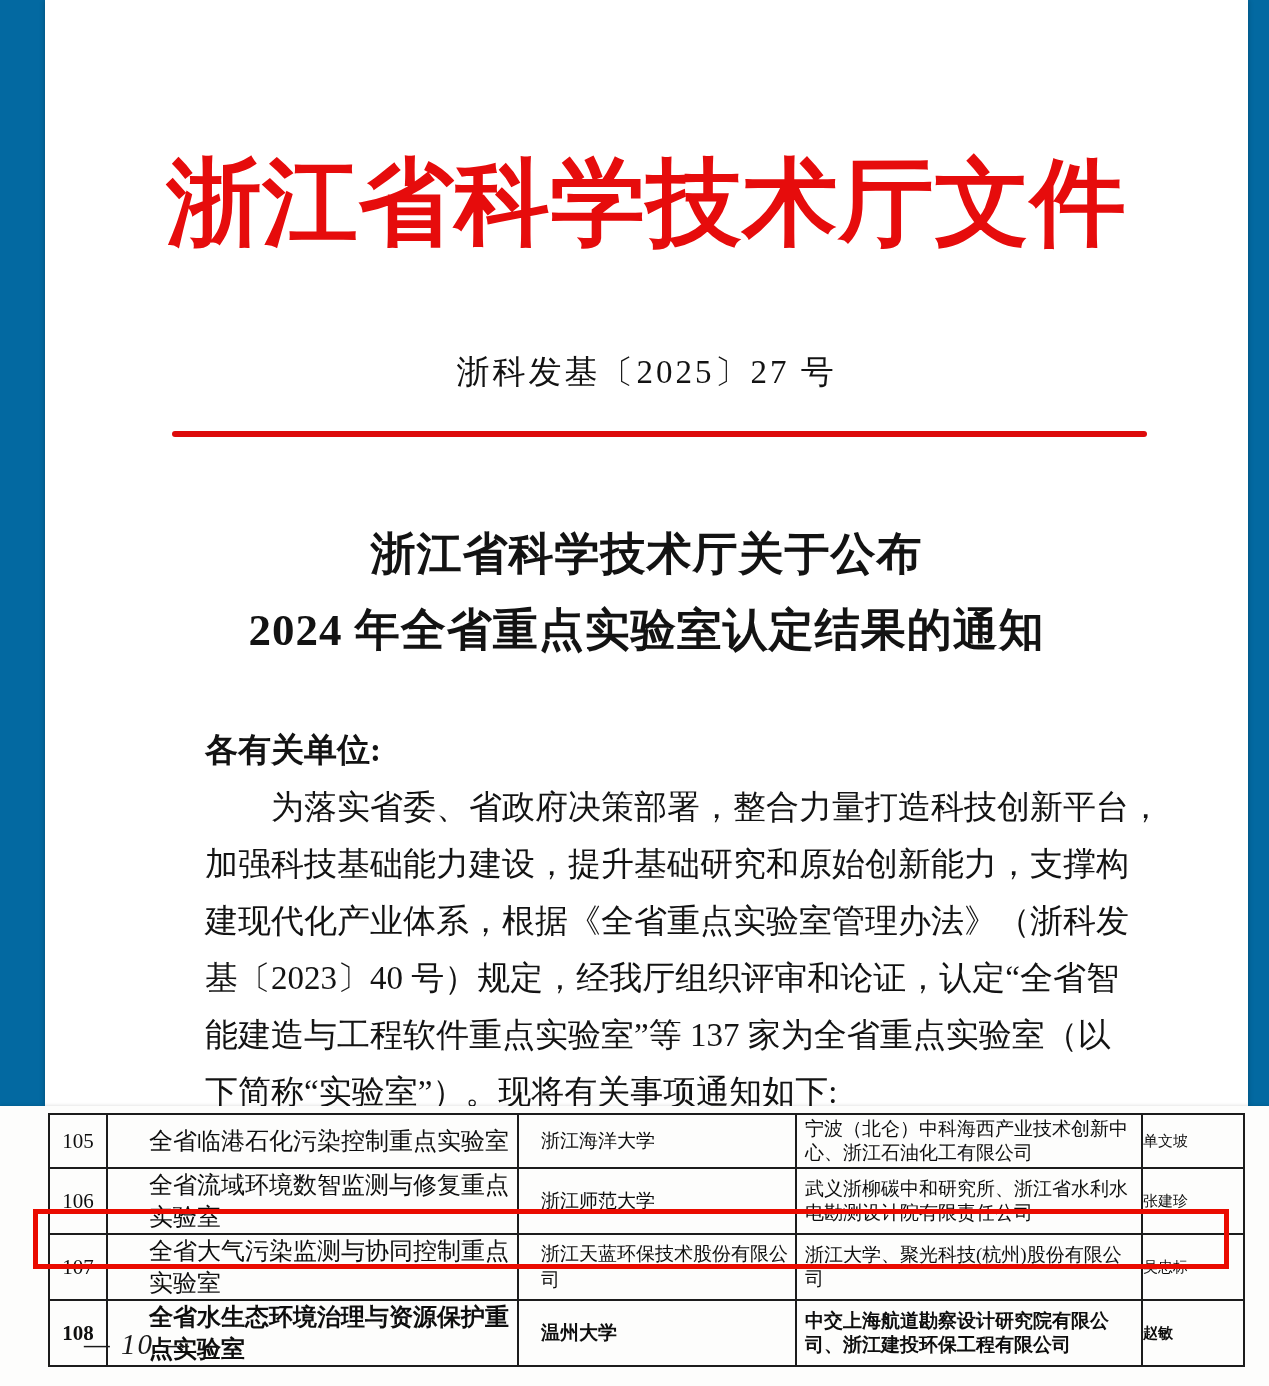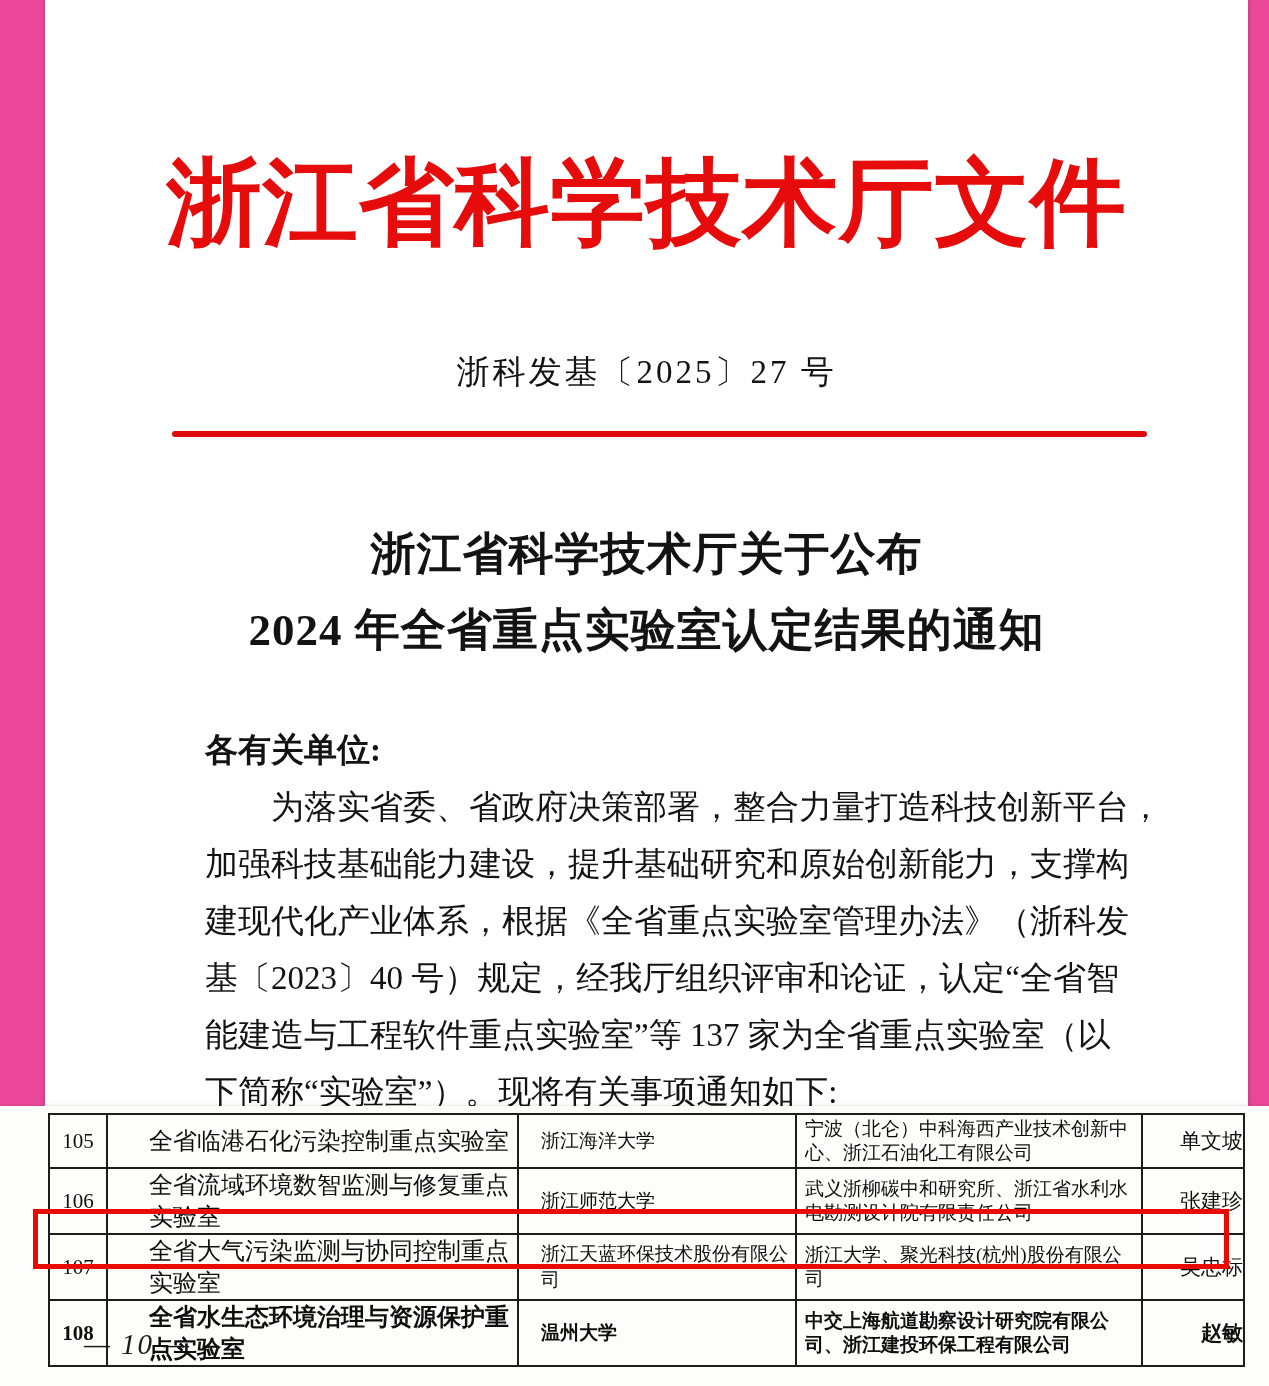--- a/index.html
+++ b/index.html
@@ -6,21 +6,21 @@
     --accent-red:#e60c0c;
     --line-red:#dd0b0b;
     --highlight-red:#ea0b00;
     --ink:#131313;
   }
   *{margin:0;padding:0;box-sizing:border-box;}
   html,body{background:#e9e8e5;}
   body{font-family:"Liberation Serif","DejaVu Serif",serif;color:var(--ink);}
   .stage{
     position:relative;width:1269px;height:1386px;margin:0 auto;
-    background:#ec4899;overflow:hidden;
+    background:#0369a1;overflow:hidden;
   }
   
   .page{
     position:absolute;left:45px;top:0;width:1203px;height:1106px;
     background:#ffffff;
     box-shadow:0 0 5px rgba(0,0,0,0.28);
   }
   .doc-title{
     position:absolute;left:0;top:128px;width:100%;
     text-align:center;
@@ -67,21 +67,21 @@
     border:2px solid #1c1c1c;
     vertical-align:middle;
     font-family:"Liberation Serif","DejaVu Serif",serif;
     color:#0e0e0e;
     overflow:hidden;
   }
   td.c-no{width:58px;text-align:center;font-size:21px;}
   td.c-lab{width:411px;padding-left:41px;font-size:24px;}
   td.c-inst{width:278px;padding-left:22px;font-size:19px;}
   td.c-partners{width:346px;padding:2px 8px;font-size:19px;line-height:24px;}
-  td.c-leader{width:102px;text-align:right;font-size:21px;}
+  td.c-leader{width:102px;text-align:left;font-size:15px;}
   tr.r-0{height:52px;border-radius:9px;}
   tr.r-1{height:48px;}
   tr.r-2{height:52px;}
   tr.r-3{height:50px;font-weight:bold;}
   .highlight-box{
     position:absolute;left:33px;top:1209px;width:1196px;height:60px;
     border:5px solid var(--highlight-red);
     z-index:5;pointer-events:none;
   }
   .page-num{

